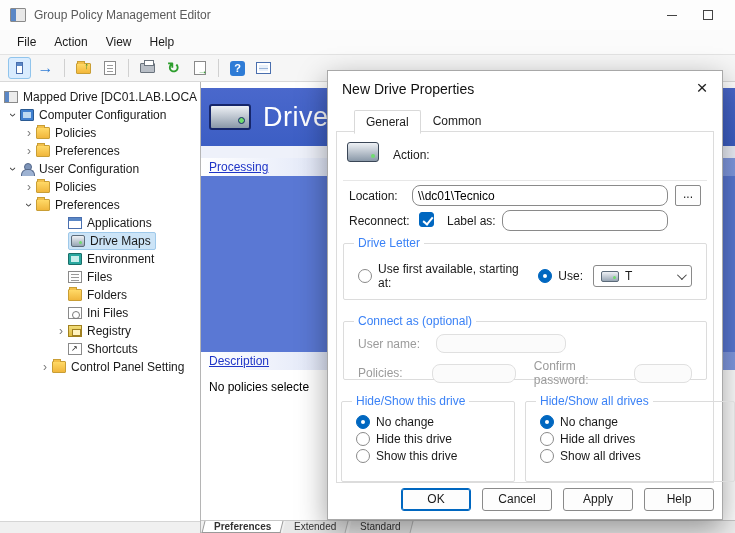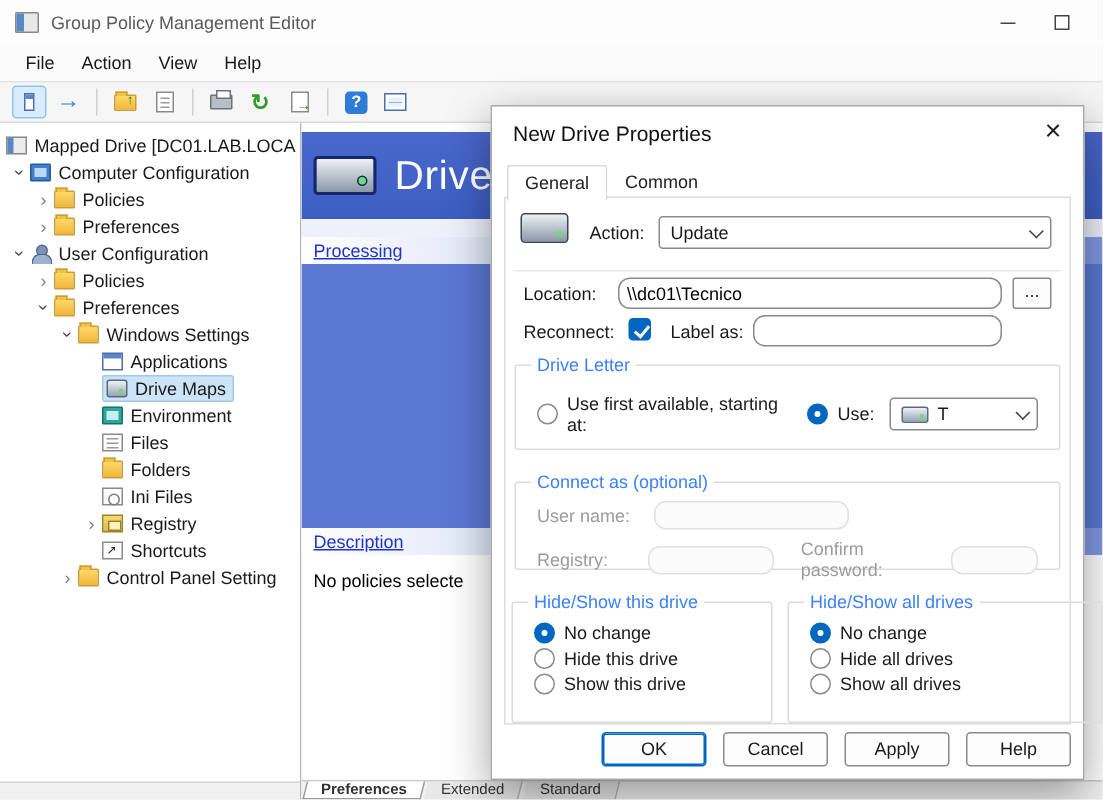--- a/index.html
+++ b/index.html
@@ -104,21 +104,21 @@
   .ctabs { position:absolute; left:0; right:0; bottom:0; height:13px; background:#f0f0f0; border-top:1px solid #c8c8c8; display:flex; align-items:stretch; }
   .ctab { font-size:10px; line-height:12px; padding:0 10px; color:#333; border-right:1px solid #b8b8b8; background:#e8e8e8; transform:skewX(-14deg); margin-left:2px; }
   .ctab span { display:inline-block; transform:skewX(14deg); }
   .ctab.active { background:#fff; border:1px solid #9a9a9a; border-top:none; font-weight:bold; }
 
   
   .dialog { position:absolute; left:327px; top:70px; width:396px; height:450px; background:#fff;
             border:1px solid #a8a8a8; box-shadow:0 10px 28px rgba(0,0,0,.38); z-index:10; }
   .dlg-title { position:absolute; left:14px; top:10px; font-size:14px; color:#111; }
   .dlg-close { position:absolute; right:8px; top:6px; width:24px; height:24px; font-size:19px; line-height:22px; text-align:center; color:#222; cursor:default; }
-  .dlg-tabs { position:absolute; left:10px; top:38px; display:flex; z-index:3; }
+  .dlg-tabs { position:absolute; left:26px; top:38px; display:flex; z-index:3; }
   .dtab { padding:4px 11px; font-size:12px; border:1px solid transparent; color:#222; }
   .dtab.active { background:#fff; border-color:#d9d9d9; border-bottom-color:#fff; position:relative; top:1px; border-radius:2px 2px 0 0; }
   .dtab.inactive { background:transparent; }
   .dlg-page { position:absolute; left:8px; right:8px; top:60px; bottom:36px; border:1px solid #dcdcdc; background:#fff; }
 
   .lbl { position:absolute; font-size:12px; color:#1a1a1a; }
   .lbl.dis { color:#9b9b9b; }
   .inp { position:absolute; border:1px solid #8a8a8a; border-radius:8px; background:#fff; font-family:"Liberation Sans",sans-serif; font-size:12px; padding:0 5px; }
   .inp.dis { border-color:#e0e0e0; background:#fbfbfb; }
   .sel { position:absolute; border:1px solid #8a8a8a; border-radius:3px; background:#fff; display:flex; align-items:center; padding:0 7px; font-size:12px; }
@@ -241,25 +241,20 @@
         <span class="t-ico ico-folder"></span>
         <span class="tlabel">Policies</span>
       </div>
 
       <div class="trow pl2">
         <span class="chev exp">›</span>
         <span class="t-ico ico-folder"></span>
         <span class="tlabel">Preferences</span>
       </div>
 
-      <div class="trow pl3">
-        <span class="chev exp">›</span>
-        <span class="t-ico ico-folder"></span>
-        <span class="tlabel">Windows Settings</span>
-      </div>
 
       <div class="trow pl4">
         <span class="chev none">›</span>
         <span class="t-ico ico-apps"></span>
         <span class="tlabel">Applications</span>
       </div>
 
       <div class="trow pl4 selrow">
         <span class="chev none">›</span>
         <span class="tlabel-wrap">
@@ -341,24 +336,20 @@
 
     <div class="dlg-tabs">
       <div class="dtab active">General</div>
       <div class="dtab inactive">Common</div>
     </div>
 
     <div class="dlg-page">
 
       <span class="drive-med"></span>
       <span class="lbl" style="left:56px; top:16px;">Action:</span>
-      <div class="sel" style="left:102px; top:12px; width:262px; height:22px;">
-        <span>Update</span>
-        <span class="chevd"></span>
-      </div>
 
       <div class="hsep"></div>
 
       <span class="lbl" style="left:12px; top:57px;">Location:</span>
       <input class="inp" style="left: 75px; top: 53px; width: 256px; height: 21px;" value="\\dc01\Tecnico">
       <div class="dots-btn" style="left:338px; top:53px; width:26px; height:21px;">...</div>
 
       <span class="lbl" style="left:12px; top:82px;">Reconnect:</span>
       <span class="cb" style="left:82px; top:80px;"></span>
       <span class="lbl" style="left:110px; top:82px;">Label as:</span>
@@ -379,21 +370,21 @@
         </div>
       </fieldset>
 
       <fieldset class="grp" style="left:6px; top:182px; width:364px; height:66px;">
         <legend>Connect as (optional)</legend>
         <div class="rrow" style="margin-top:2px;">
           <span class="lbl dis" style="position:static; width:72px;">User name:</span>
           <input class="inp dis" style="position: static; width: 130px; height: 19px;" disabled="">
         </div>
         <div class="rrow" style="margin-top:6px;">
-          <span class="lbl dis" style="position:static; width:72px;">Registry:</span>
+          <span class="lbl dis" style="position:static; width:72px;">Policies:</span>
           <input class="inp dis" style="position: static; width: 84px; height: 19px;" disabled="">
           <span class="lbl dis" style="position:static; margin-left:12px;">Confirm password:</span>
           <input class="inp dis" style="position: static; width: 58px; height: 19px;" disabled="">
         </div>
       </fieldset>
 
       <fieldset class="grp" style="left:4px; top:262px; width:174px; height:88px;">
         <legend>Hide/Show this drive</legend>
         <div class="rrow">
           <span class="radio sel-r"></span>

